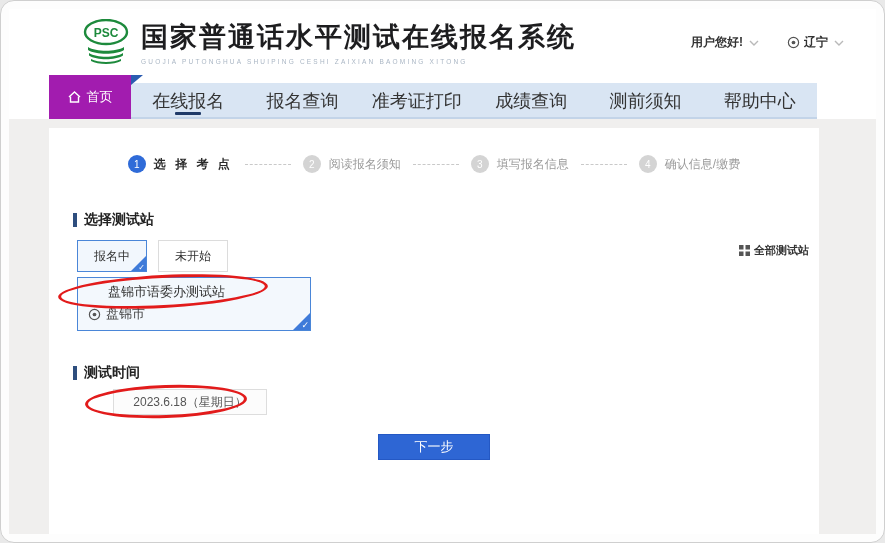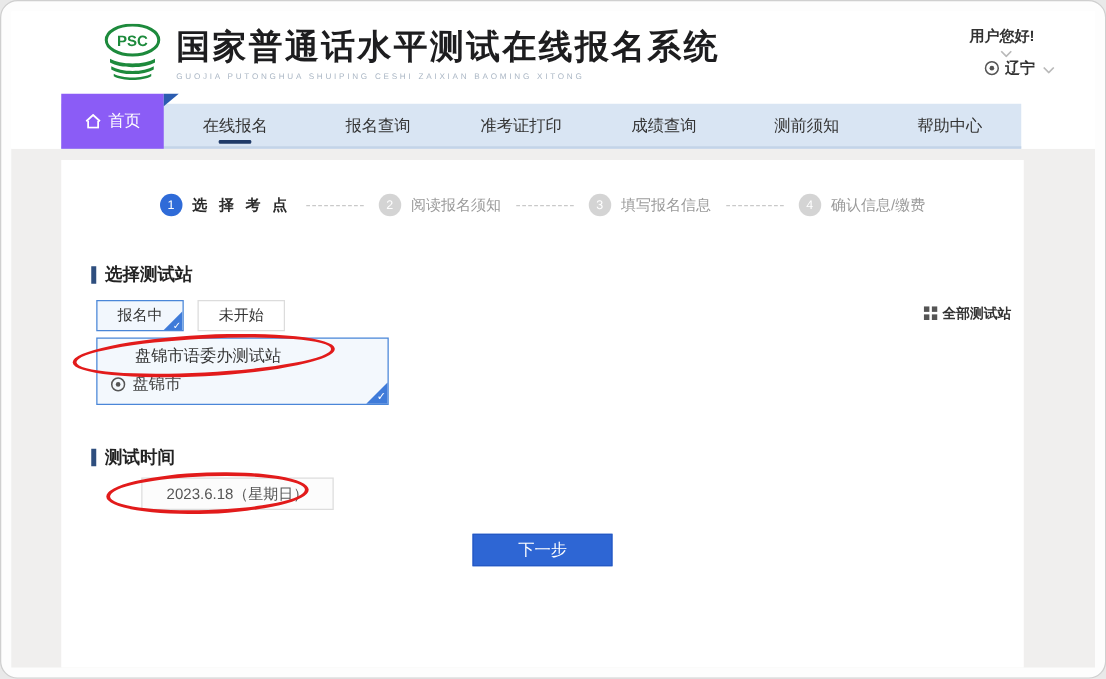--- a/index.html
+++ b/index.html
@@ -17,49 +17,49 @@
   }
   .logo-group { display:flex; align-items:center; margin-left:72px; }
   .logo-svg { width:50px; height:46px; }
   .title-block { margin-left:10px; }
   .site-title {
     font-family:"Liberation Serif","DejaVu Serif",serif;
     font-size:27px; font-weight:bold; color:#1d1d1f; letter-spacing:2px;
   }
   .site-subtitle { font-size:6.5px; color:#aab6c4; letter-spacing:2.2px; margin-top:3px; }
   .header-spacer { flex:1; }
-  .user-area { display:flex; align-items:center; margin-right:32px;flex-direction:column; }
+  .user-area { display:flex; align-items:center; margin-right:32px; }
   .greeting { font-size:12px; font-weight:bold; color:#333; }
   .chev { width:10px; height:6px; margin:2px 0 0 6px; }
   .pin-icon, .target-icon { width:13px; height:13px; }
   .region-wrap { display:flex; align-items:center; margin-left:28px; }
   .region-label { font-size:12px; font-weight:bold; color:#333; margin-left:4px; }
   
   .nav-row { position:relative; margin:0 8px; height:44px; background:#fff; }
   .nav-bg {
     position:absolute; left:40px; width:768px; bottom:0; height:36px;
     background:#d9e5f3; border-bottom:2px solid #c3d4e8;
   }
   .home-tab {
     position:absolute; left:40px; bottom:0; width:82px; height:44px;
-    background:#8b5cf6; z-index:2; display:flex; align-items:center; justify-content:center;
+    background:#a21caf; z-index:2; display:flex; align-items:center; justify-content:center;
     color:#fff; font-size:13px; cursor:pointer;
   }
   .home-tab .fold {
     position:absolute; right:-12px; top:0; width:0; height:0;
     border-top:10px solid #2b5cb0; border-right:12px solid transparent;
   }
   .home-icon { width:13px; height:12px; margin-right:6px; }
   .nav-items {
     position:absolute; left:122px; width:686px; bottom:0; height:36px;
     display:flex; z-index:1;
   }
   .nav-item {
     flex:1; display:flex; flex-direction:column; align-items:center; justify-content:center;
-    font-size:13px; color:#333; cursor:pointer; position:relative;
+    font-size:18px; color:#333; cursor:pointer; position:relative;
   }
   .nav-item .underline {
     position:absolute; bottom:4px; width:26px; height:3px; background:#1f3a68; border-radius:1px;
   }
   
   .page-body { margin:0 8px 8px; background:#f0efee; flex:1; padding-top:9px; }
   .card {
     margin-left:40px; width:770px; height:406px; background:#fff; position:relative;
   }
   
@@ -78,21 +78,21 @@
   .section-header .bar { width:4px; height:14px; background:#2e4e7e; margin-right:7px; }
   .section-header .txt { font-size:14px; font-weight:bold; color:#222; }
   .sh-station { margin-top:38px; }
   .sh-time { margin-top:33px; }
   
   .tabs-row {
     margin:11px 10px 0 28px; display:flex; align-items:flex-start; justify-content:space-between;
   }
   .filter-tabs { display:flex; }
   .filter-tab {
-    width:70px; height:25px; border:1px solid #dcdcdc; background:#fff;
+    width:70px; height:32px; border:1px solid #dcdcdc; background:#fff;
     font-size:12px; color:#333; display:flex; align-items:center; justify-content:center;
     cursor:pointer; position:relative; overflow:hidden;
   }
   .filter-tab.selected { border:1px solid #4a86d8; background:#f2f7fd; }
   .filter-tab + .filter-tab { margin-left:11px; }
   .corner-badge {
     position:absolute; right:0; bottom:0; width:0; height:0;
     border-left:15px solid transparent; border-bottom:15px solid #3f7bd9;
   }
   .corner-check {

